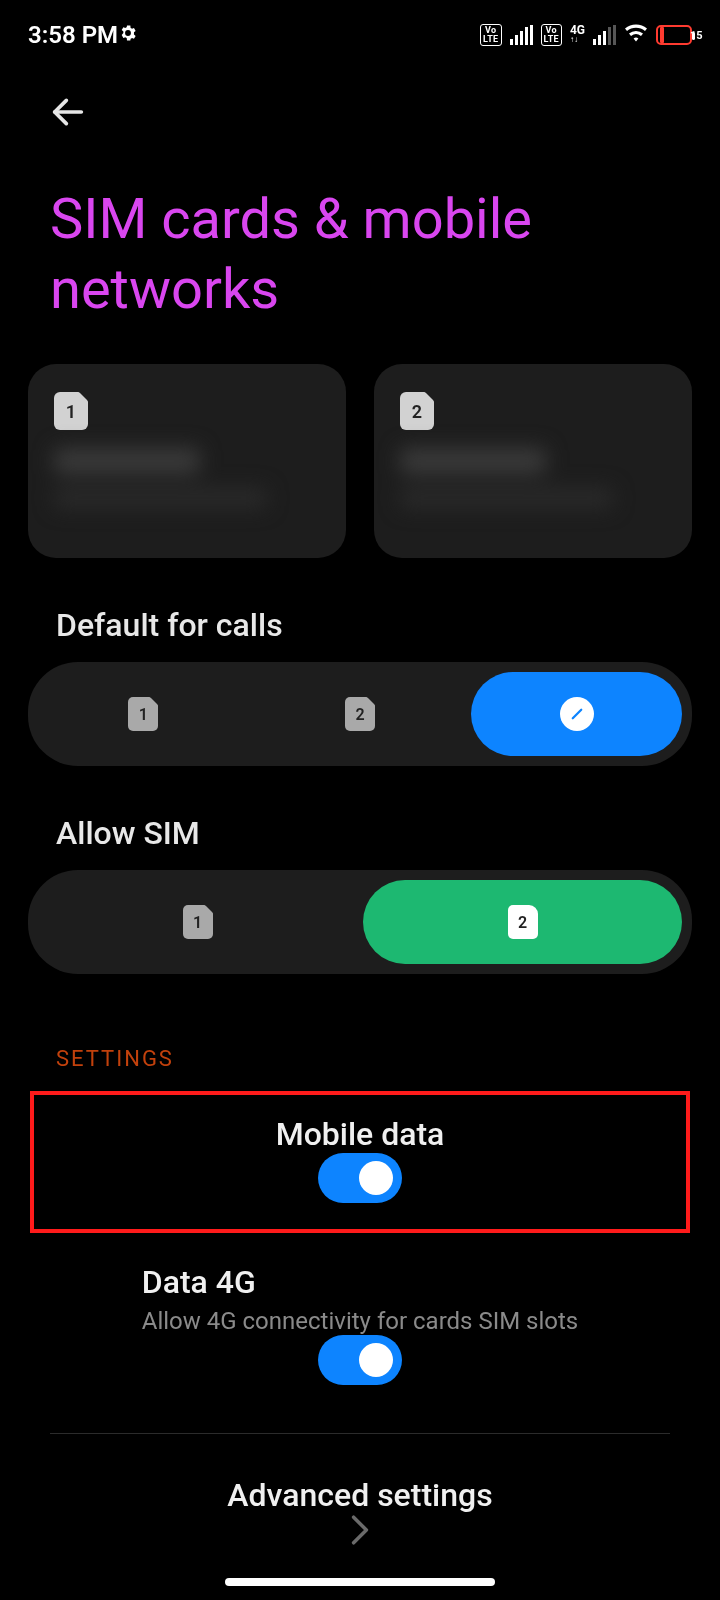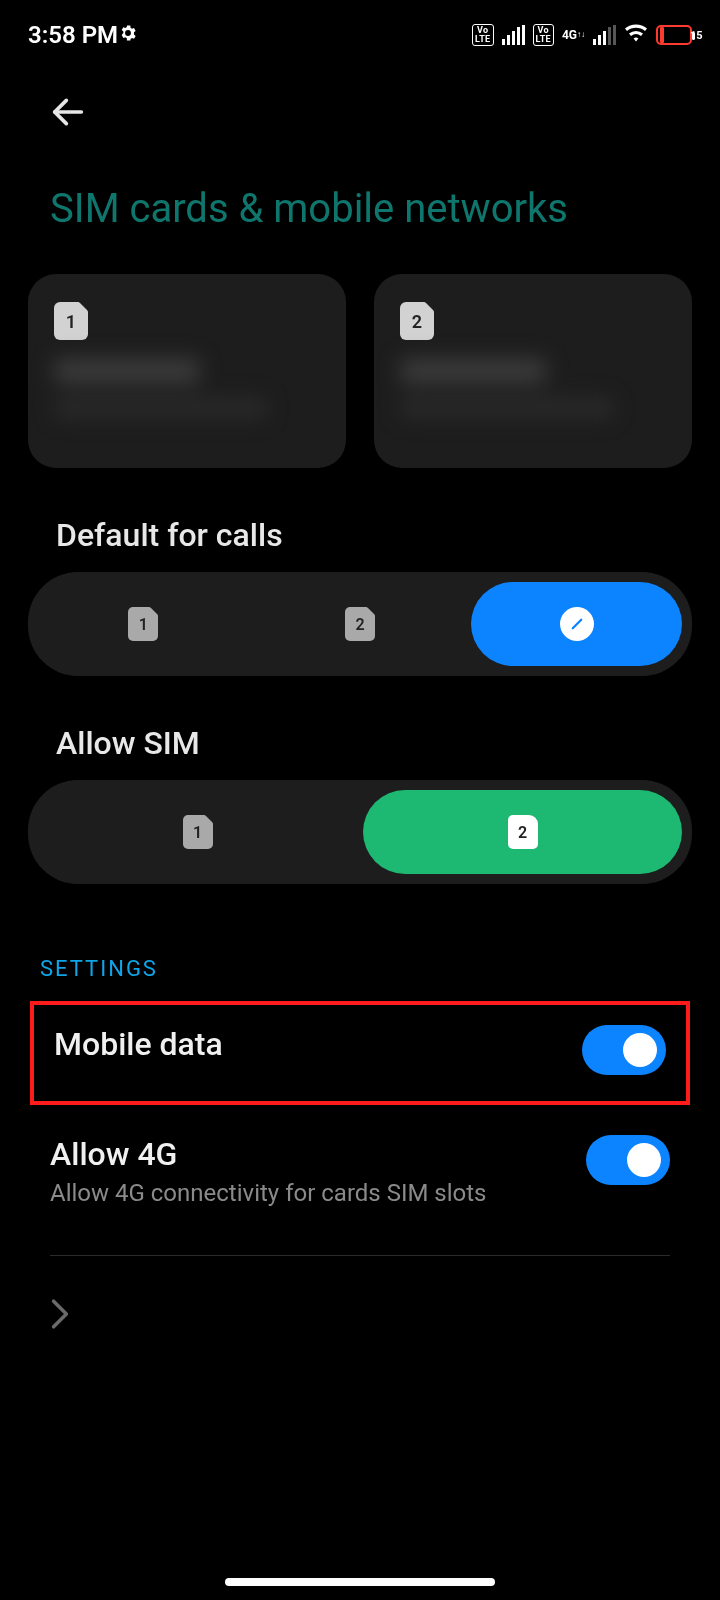--- a/index.html
+++ b/index.html
@@ -28,23 +28,23 @@
     .status-right { display: flex; align-items: center; gap: 8px; }
     .gear-icon, .wifi-icon, .batt-icon { display:inline-block; }
 
     
     .back-row { padding: 30px 40px 20px 46px; }
     .back-arrow { width: 44px; height: 44px; display:flex; align-items:center; justify-content:center; cursor:pointer; }
     .back-arrow svg { stroke:#e6e6e6; }
 
     
     .page-title {
-      font-size: 40px;
+      font-size: 56px;
       font-weight: 400;
-      color: #0f766e;
+      color: #d946ef;
       padding: 30px 50px 40px 50px;
       line-height: 1.25;
     }
 
     
     .sim-cards { display:flex; gap: 28px; padding: 0 28px; }
     .sim-card {
       flex:1;
       background: #1d1d1d;
       border-radius: 28px;
@@ -123,29 +123,31 @@
     .ask-circle{
       width:34px; height:34px; border-radius:50%;
       background:#fff; display:flex; align-items:center; justify-content:center;
     }
     .ask-circle svg{ stroke:#0d84ff; }
 
     
     .settings-head{
       font-size: 22px;
       letter-spacing: 2px;
-      color:#0ea5e9;
-      padding: 72px 56px 8px 40px;
+      color:#c2410c;
+      padding: 72px 56px 8px 56px;
     }
 
     
     .row{
       display:flex;
+      align-items:center;
       justify-content:space-between;
       padding: 26px 50px 30px 50px;
+      flex-direction: column;
     }
     .row .txt .t1{ font-size:32px; color:#f0f0f0; font-weight:500; }
     .row .txt .t2{ font-size:24px; color:#8a8a8a; margin-top:6px; }
 
     
     .hl{
       border: 4px solid #ff1b1b;
       margin: 12px 30px 4px 30px;
       padding-left: 20px;
       padding-right: 20px;
@@ -183,21 +185,21 @@
     }
     .sigbars{ display:inline-flex; align-items:flex-end; gap:2px; height:20px;}
     .sigbars i{ width:3px; background:#fff; display:block;}
     .sigbars i:nth-child(1){height:6px}
     .sigbars i:nth-child(2){height:10px}
     .sigbars i:nth-child(3){height:14px}
     .sigbars i:nth-child(4){height:18px}
     .sigbars i:nth-child(5){height:20px}
     .sigbars.dim i:nth-child(4),
     .sigbars.dim i:nth-child(5){background:#565656}
-    .fg{ font-size:12px; font-weight:700; line-height:10px; color:#fff; display:flex; flex-direction:row;}
+    .fg{ font-size:12px; font-weight:700; line-height:10px; color:#fff; display:flex; flex-direction:column;}
     .fg small{font-size:8px;font-weight:600;}
     .batt{
       width:36px;height:20px;border:2px solid #ff3b30;border-radius:5px;position:relative;
       display:flex;align-items:center;padding:0 2px;
     }
     .batt::after{content:"";position:absolute;right:-5px;top:5px;width:3px;height:8px;background:#fff;border-radius:2px;}
     .batt .fill{width:16%;height:100%;background:#ff3b30;border-radius:1px;}
     .batt .pct{position:absolute;left:0;right:0;text-align:left;font-size:11px;font-weight:700;color:#fff;padding-left:32px;}
   </style>
 </head>
@@ -322,29 +324,32 @@
 
 <div class="row hl">
   <div class="txt">
     <div class="t1">Mobile data</div>
   </div>
   <div class="toggle"></div>
 </div>
 
 <div class="row">
   <div class="txt">
-    <div class="t1">Allow 4G</div>
+    <div class="t1">Data 4G</div>
     <div class="t2">Allow 4G connectivity for cards SIM slots</div>
   </div>
   <div class="toggle"></div>
 </div>
 
 <div class="divider"></div>
 
 <div class="row" style="padding-top:42px">
+  <div class="txt">
+    <div class="t1">Advanced settings</div>
+  </div>
   <div class="chevron">
     <svg width="20" height="32" viewBox="0 0 12 20" fill="none" stroke="#6a6a6a" stroke-width="2.2" stroke-linecap="round" stroke-linejoin="round">
         <polyline points="2 2 10 10 2 18"></polyline>
       </svg>
   </div>
 </div>
 
 <div class="home-ind"></div>
 
 </body></html>

